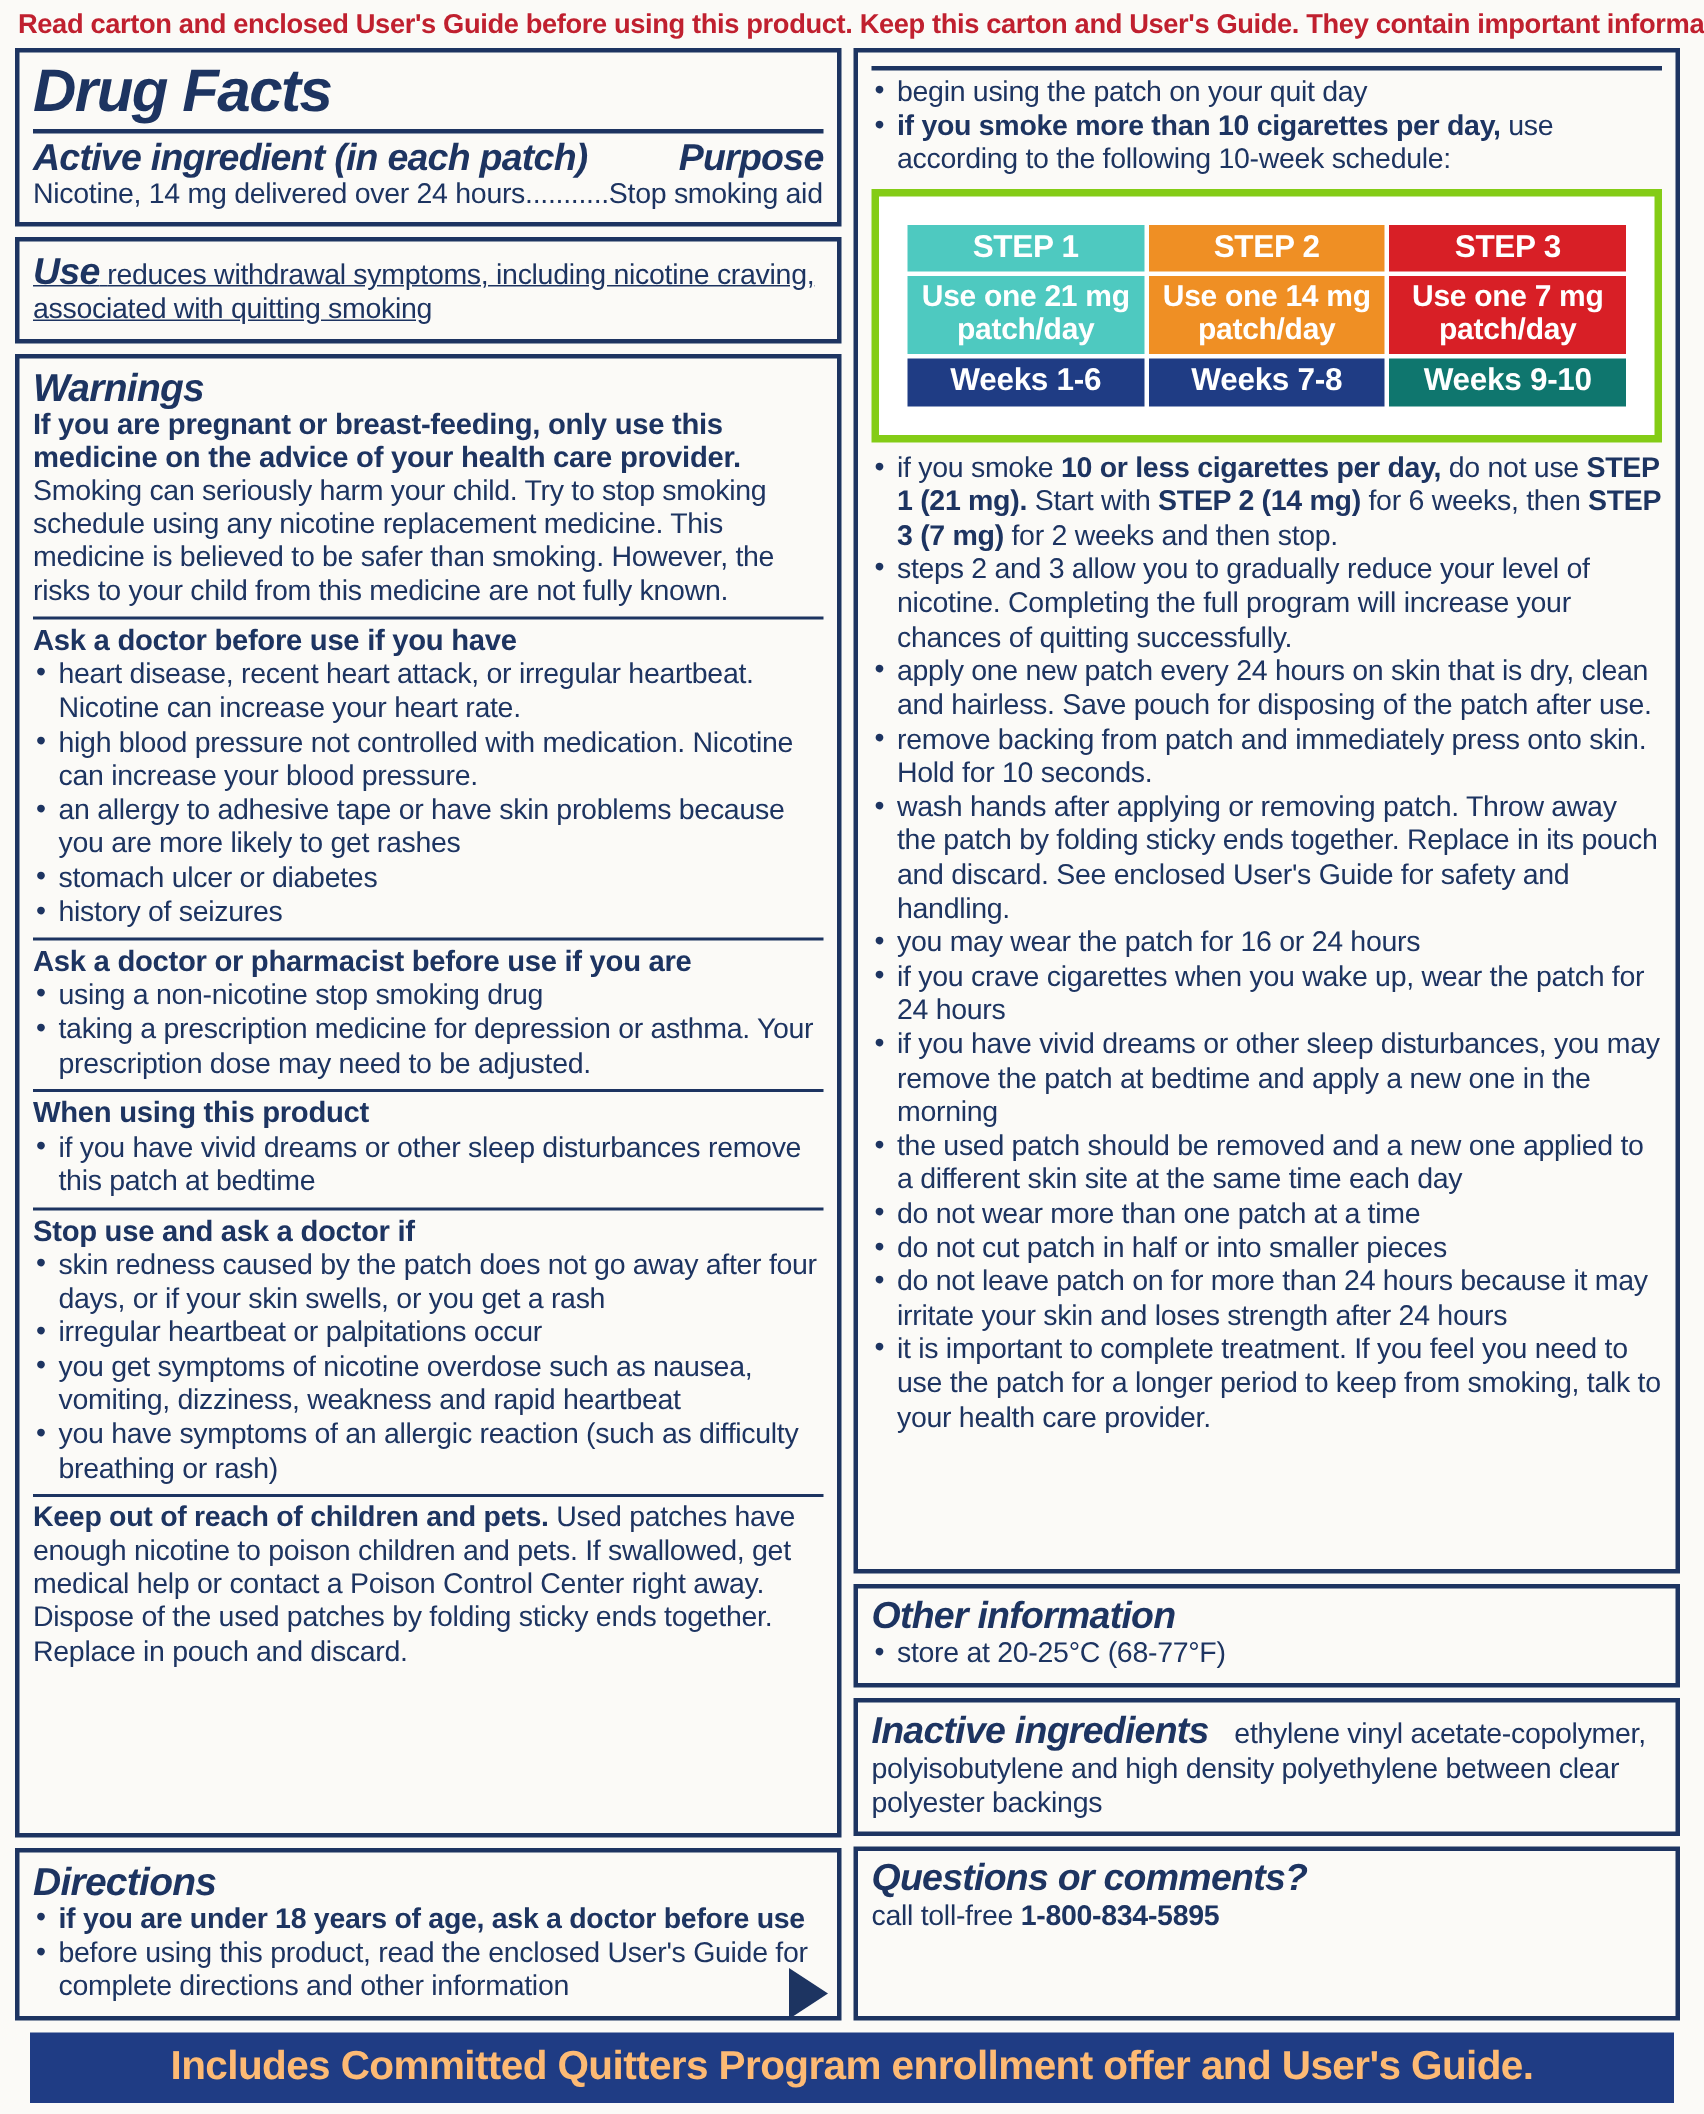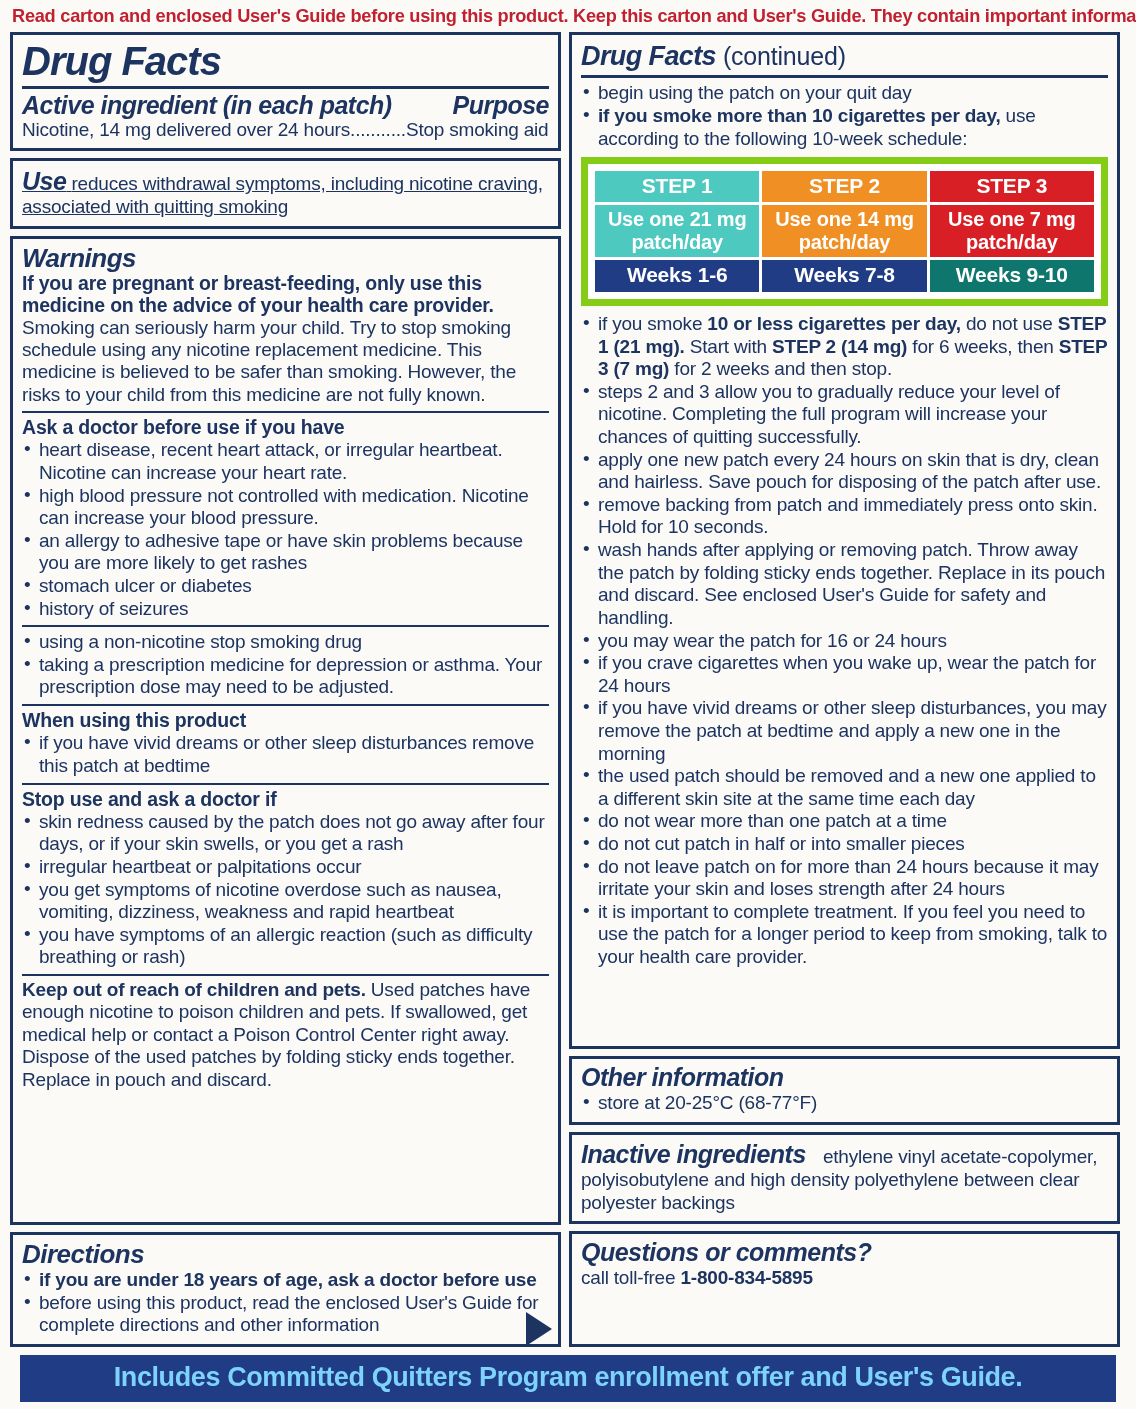--- a/index.html
+++ b/index.html
@@ -103,23 +103,23 @@
   .use-line{font-size:19px;line-height:1.2;letter-spacing:-0.2px;text-decoration:underline;}
   .use-line .kw{
     font-size:25px;font-weight:700;font-style:italic;letter-spacing:-0.5px;
   }
   .inline-kw{
     font-size:25px;font-weight:700;font-style:italic;letter-spacing:-0.5px;
   }
 
   
   .steptable{
-    border:7px solid #84cc16;
+    border:5px solid #84cc16;
     background:#fff;
-    padding:7px;
+    padding:19px;
     margin:7px 0 6px 0;
     box-sizing:border-box;
   }
   .steprow{display:flex;gap:3px;}
   .steprow + .steprow{margin-top:3px;}
   .cell{
     flex:1 1 0;
     text-align:center;
     color:#ffffff;
     font-weight:700;
@@ -137,21 +137,21 @@
     width:0;height:0;
     border-top:17px solid transparent;
     border-bottom:17px solid transparent;
     border-left:26px solid #1d3461;
   }
 
   
   .bottombar{
     margin:8px 10px 7px 10px;
     background:#1f3c84;
-    color:#7dd3fc;
+    color:#fdba74;
     text-align:center;
     font-weight:700;
     font-size:27px;
     letter-spacing:-0.4px;
     padding:7px 0 9px 0;
     white-space:nowrap;
   }
 </style>
 </head>
 <body>
@@ -190,20 +190,21 @@
         <div class="hdr-bold">Ask a doctor before use if you have</div>
         <ul class="b">
             <li>heart disease, recent heart attack, or irregular heartbeat. Nicotine can increase your heart rate.</li>
             <li>high blood pressure not controlled with medication. Nicotine can increase your blood pressure.</li>
             <li>an allergy to adhesive tape or have skin problems because you are more likely to get rashes</li>
             <li>stomach ulcer or diabetes</li>
             <li>history of seizures</li>
           </ul>
 
         <div class="rule-thin"></div>
+        <div class="hdr-bold">Ask a doctor or pharmacist before use if you are</div>
         <ul class="b">
             <li>using a non-nicotine stop smoking drug</li>
             <li>taking a prescription medicine for depression or asthma. Your prescription dose may need to be adjusted.</li>
           </ul>
 
         <div class="rule-thin"></div>
         <div class="hdr-bold">When using this product</div>
         <ul class="b">
             <li>if you have vivid dreams or other sleep disturbances remove this patch at bedtime</li>
           </ul>
@@ -231,24 +232,20 @@
             <li>before using this product, read the enclosed User's Guide for complete directions and other information</li>
           </ul>
         <div class="arrow"></div>
       </div>
 
     </div>
 
     <div class="col col-right">
 
       <div class="box flexfill">
-        <div class="df-title-cont">
-          <span>Drug Facts</span>
-          <span class="plain">(continued)</span>
-        </div>
         <div class="rule"></div>
 
         <ul class="b" id="lead-list">
             <li>begin using the patch on your quit day</li>
             <li><b>if you smoke more than 10 cigarettes per day,</b> use according to the following 10-week schedule:</li>
           </ul>
 
         <div class="steptable">
           <div class="steprow" id="step-head-row">
               <div class="cell head" style="background: rgb(78, 201, 192);">STEP 1</div>

